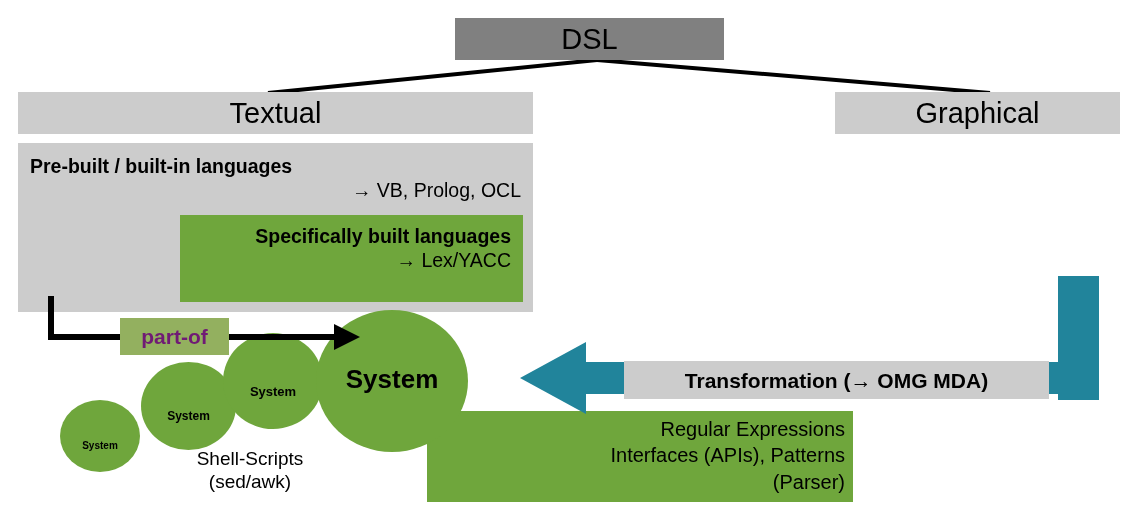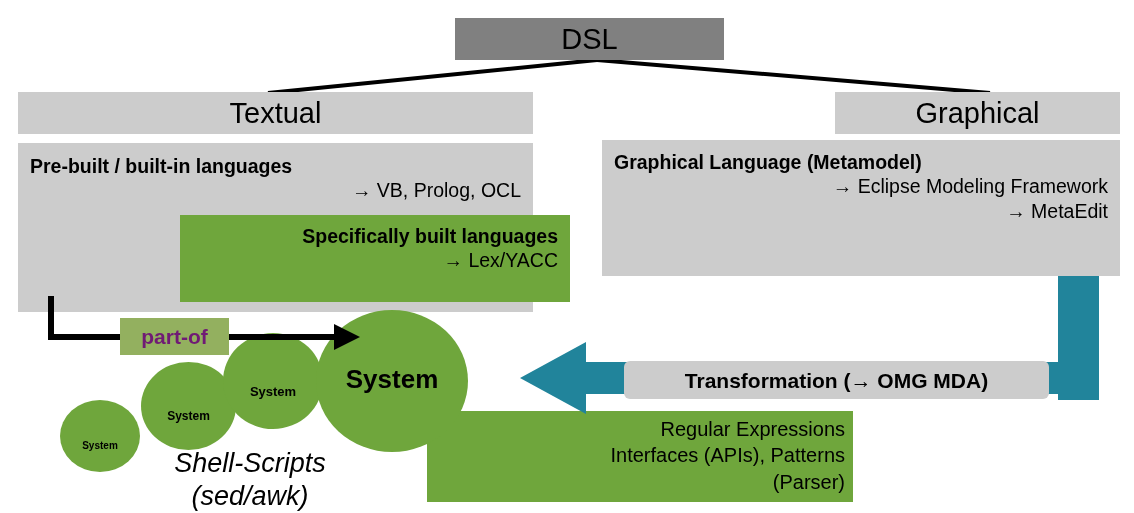--- a/index.html
+++ b/index.html
@@ -85,21 +85,20 @@
   }
 
   #textual-panel .panel-text { top: 11px; }
   #graphical-panel .panel-text { top: 10px; }
 
   
   #specific-box {
     left: 180px; top: 215px;
     width: 343px; height: 87px;
     background: #6FA63C;
-    padding-left: 47px;
   }
   #specific-box .inner {
     position: absolute;
     left: 10px; right: 12px; top: 9px;
   }
 
   
   #teal-connector {
     left: 1058px; top: 276px;
     width: 41px; height: 124px;
@@ -113,21 +112,20 @@
   }
 
   
   #transformation-box {
     left: 624px; top: 361px;
     width: 425px; height: 38px;
     background: #cccccc;
     display: flex;
     align-items: center;
     justify-content: center;
-    border-radius: 6px;
   }
   #transformation-box .label {
     font-weight: bold;
     font-size: 21px;
     color: #000000;
     line-height: 1;
     white-space: nowrap;
   }
 
   
@@ -161,24 +159,23 @@
   #circle-3 { left: 223px; top: 333px; width: 100px; height: 96px;  font-size: 13px; }
   #circle-4 { left: 316px; top: 310px; width: 152px; height: 142px; font-size: 26px; }
   #circle-1 .clab, #circle-2 .clab, #circle-3 .clab { transform: translateY(10px); }
   #circle-4 .clab { transform: translateY(-2px); }
 
   
   #shell-caption {
     left: 120px; top: 447px;
     width: 260px;
     text-align: center;
-    font-size: 27px;
+    font-size: 19px;
     line-height: 1.22;
     color: #000000;
-    font-style: italic;
   }
 
   
   #partof-box {
     left: 120px; top: 318px;
     width: 109px; height: 37px;
     background: #93B05F;
     display: flex;
     align-items: center;
     justify-content: center;
@@ -225,27 +222,20 @@
     </div>
   </div>
 
   <div class="abs" id="specific-box">
     <div class="inner">
       <div class="line-bold" style="text-align:right;">Specifically built languages</div>
       <div class="line-normal">→ Lex/YACC</div>
     </div>
   </div>
 
-  <div class="abs panel-gray" id="graphical-panel">
-    <div class="panel-text">
-      <div class="line-bold">Graphical Language (Metamodel)</div>
-      <div class="line-normal">→ Eclipse Modeling Framework</div>
-      <div class="line-normal">→ MetaEdit</div>
-    </div>
-  </div>
 
   <div class="abs" id="teal-connector"></div>
 
   <div class="abs" id="green-rect">
     <div class="inner">
       <div>Regular Expressions</div>
       <div>Interfaces (APIs), Patterns</div>
       <div>(Parser)</div>
     </div>
   </div>

